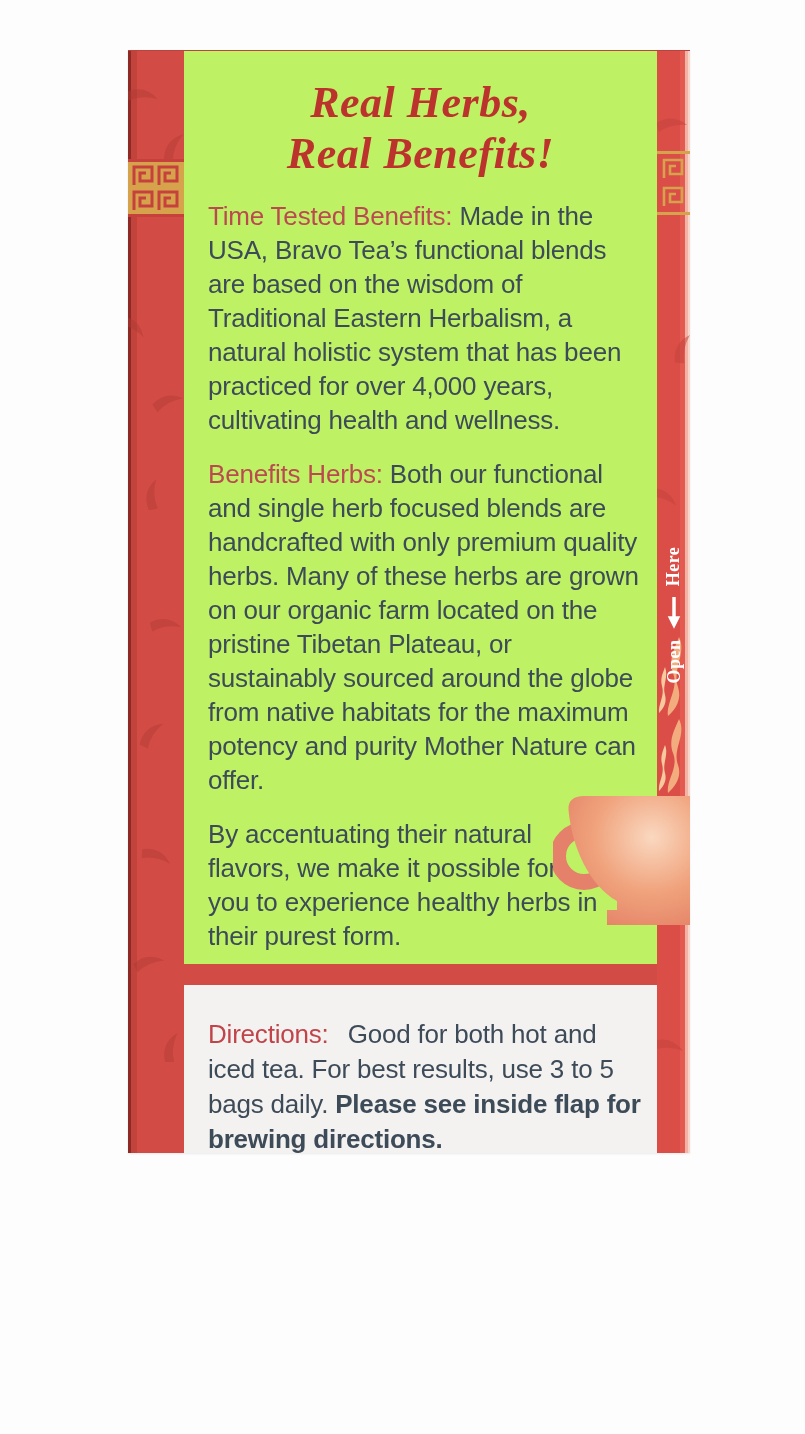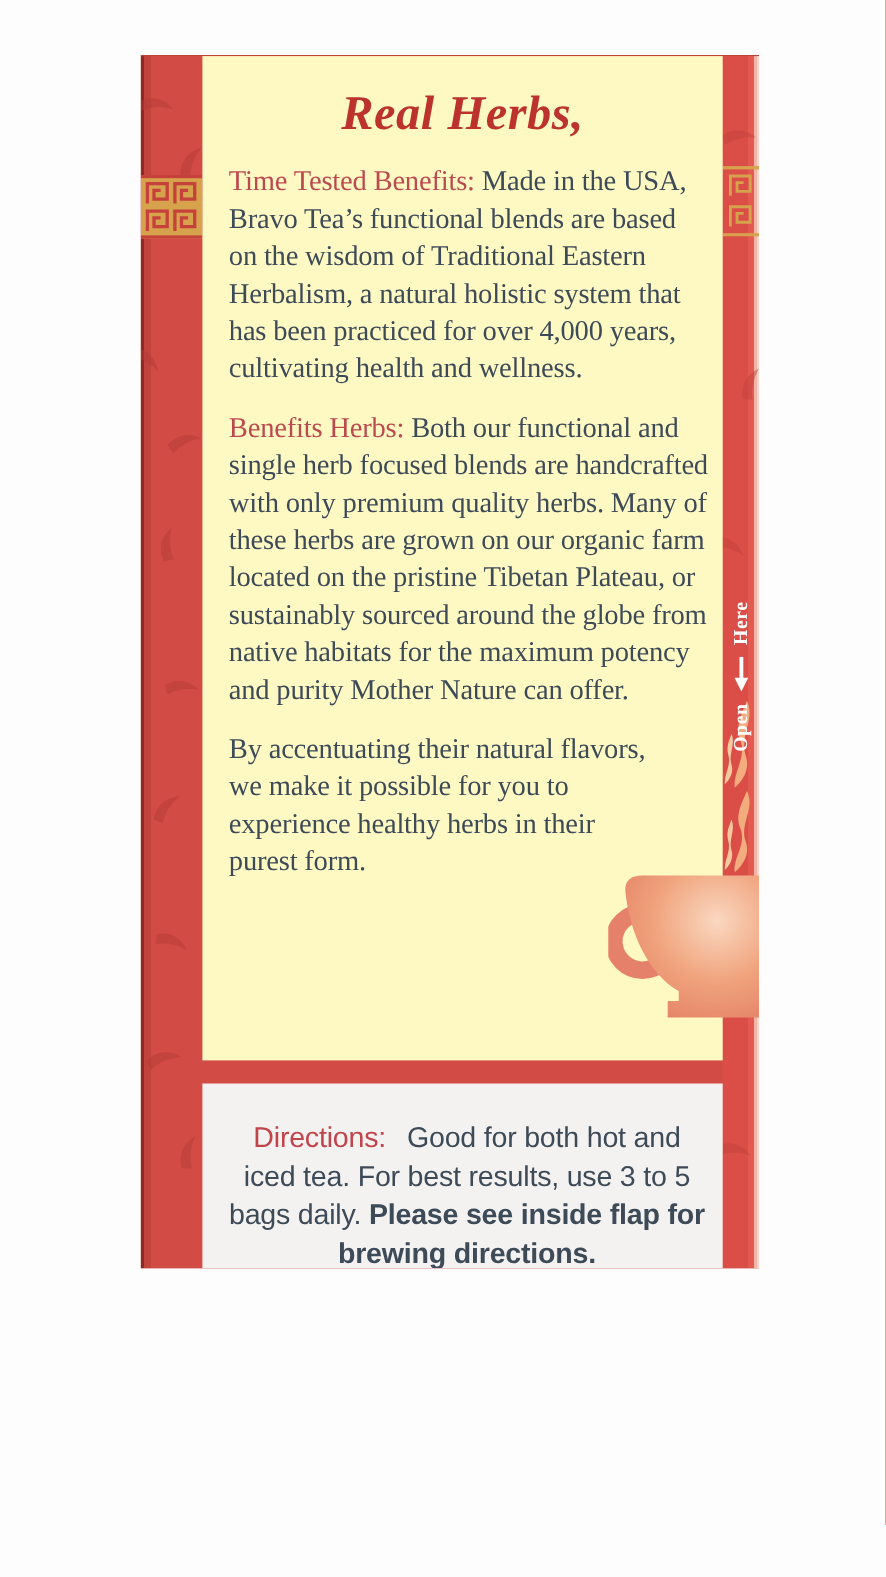--- a/index.html
+++ b/index.html
@@ -20,34 +20,34 @@
     background:linear-gradient(90deg,#8c2a25 0 3px,#c2423c 3px 9px,#d24b44 9px);
   }
   .strip-right{
     position:absolute;right:0;top:0;width:33px;height:100%;
     background:linear-gradient(90deg,#da4e47 0 70%,#e25a50 70% 86%,#f2b4a6 86% 94%,#f8d6ca 94%);
   }
   .leafpat{position:absolute;pointer-events:none;}
   .ornament{position:absolute;display:block;}
   .main-panel{
     position:absolute;left:56px;top:0;width:473px;height:913px;
-    background:#fef9c3;overflow:hidden;
+    background:#bef264;overflow:hidden;
   }
   .dir-panel{
     position:absolute;left:56px;top:934px;width:473px;height:168px;
-    background:#f3f2f0;overflow:hidden;text-align:center;
+    background:#f3f2f0;overflow:hidden;
   }
   .title{
     margin:26px 10px 0 10px;text-align:center;
     font-family:"Liberation Serif", serif;font-style:italic;font-weight:bold;
     font-size:44px;line-height:51px;color:#bc332d;letter-spacing:.5px;
   }
   .para{
     margin:20px 12px 0 24px;width:437px;
-    font-size:26px;line-height:34px;color:#3d4a58;letter-spacing:-.2px;font-family:Liberation Serif, serif;
+    font-size:26px;line-height:34px;color:#3d4a58;letter-spacing:-.2px;
   }
   .para .label{color:#bb4a50;}
   .para.p3 .label{display:block;}
   .para.p3 .body{display:block;width:392px;}
   .dir-text{
     margin:32px 16px 0 24px;width:433px;
     font-size:26px;line-height:35px;color:#3d4a58;letter-spacing:-.2px;
   }
   .dir-text .label{color:#c0444a;margin-right:12px;}
   .dir-text .note{font-weight:bold;}
@@ -118,20 +118,21 @@
       <g stroke="#d6a24c" stroke-width="2.6" fill="none">
         <path transform="translate(6,8)" d="M1,19 V1 H19 V15 H7 V7 H13"></path>
         <path transform="translate(6,36)" d="M1,19 V1 H19 V15 H7 V7 H13"></path>
       </g>
     </svg>
   </div>
 
   <div class="main-panel">
     <div class="title">
       <div>Real Herbs,</div>
+      <div>Real Benefits!</div>
     </div>
 
     <div class="para">
       <span class="label">Time Tested Benefits:</span>
       <span class="body">Made in the USA, Bravo Tea’s functional blends are based on the wisdom of Traditional Eastern Herbalism, a natural holistic system that has been practiced for over 4,000 years, cultivating health and wellness.</span>
     </div>
 
     <div class="para">
       <span class="label">Benefits Herbs:</span>
       <span class="body">Both our functional and single herb focused blends are handcrafted with only premium quality herbs. Many of these herbs are grown on our organic farm located on the pristine Tibetan Plateau, or sustainably sourced around the globe from native habitats for the maximum potency and purity Mother Nature can offer.</span>

